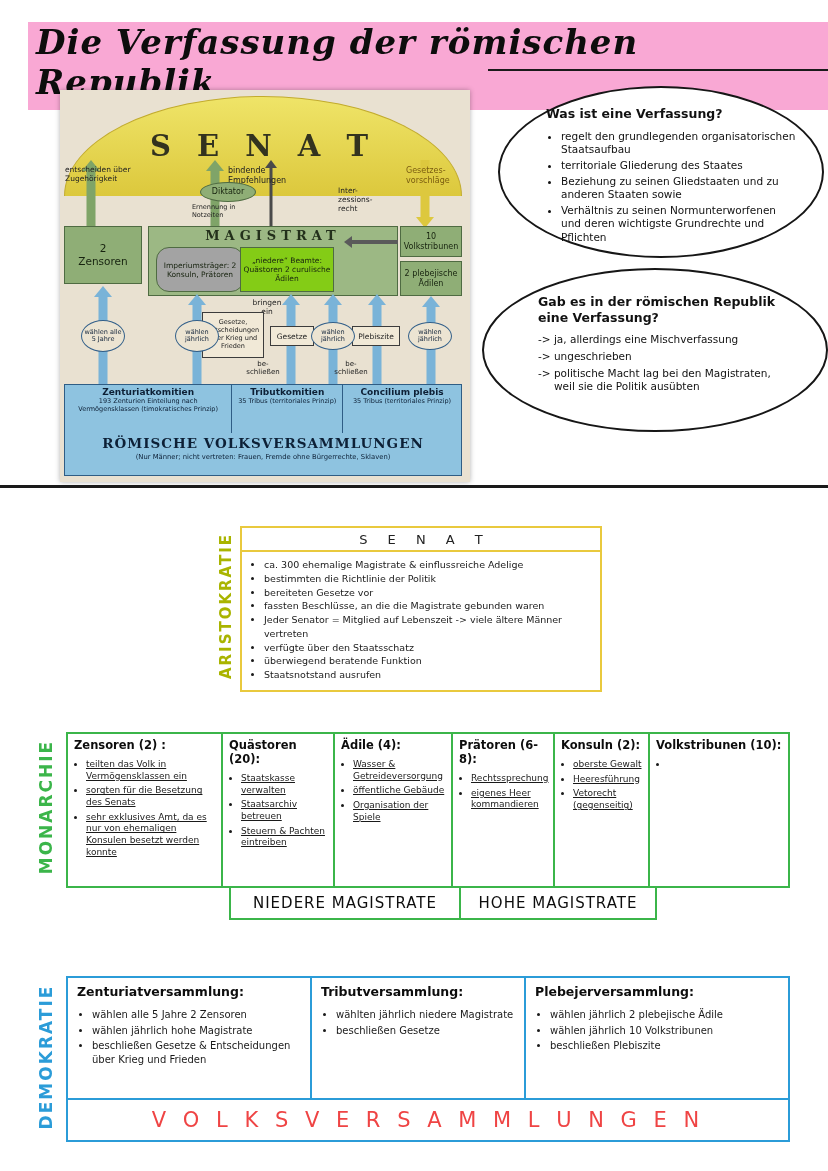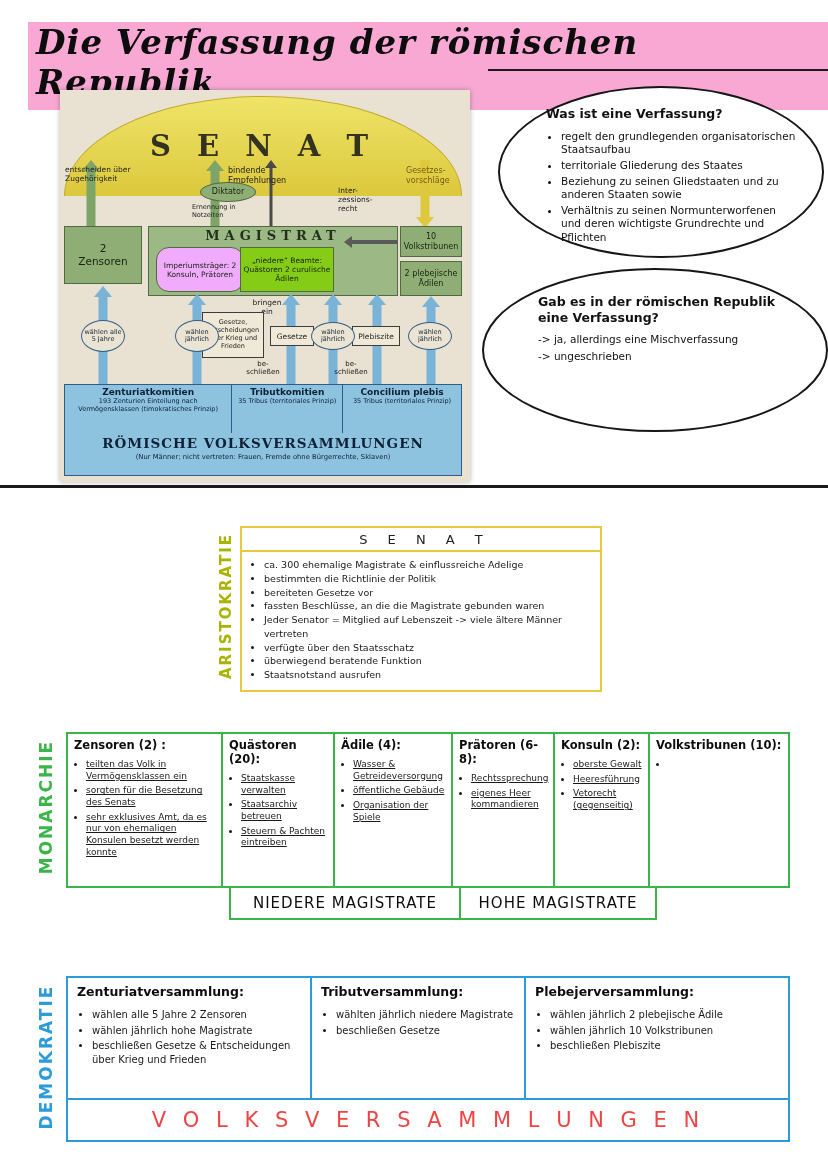--- a/index.html
+++ b/index.html
@@ -105,21 +105,21 @@
     <div class="lbl" style="left:168px; top:76px; width:86px; font-size:8px;">bindende Empfehlungen</div>
     <div class="lbl" style="left:346px; top:76px; width:56px; font-size:8px; color:#7a5c10;">Gesetzes- vorschläge</div>
     <div class="lbl" style="left:278px; top:96px; width:46px; font-size:7.5px;">Inter- zessions- recht</div>
     <div class="box" style="left:140px; top:92px; width:56px; height:20px; border-radius:50%; font-size:8px;">Diktator</div>
     <div class="lbl" style="left:132px; top:114px; width:48px; font-size:6.5px;">Ernennung in Notzeiten</div>
 
     <div class="box" style="left:88px; top:136px; width:250px; height:70px; background:#9cb884;"></div>
     <div class="m-title">MAGISTRAT</div>
     <div class="arrow left" style="--c:#5a5a5a; left:284px; top:146px; width:54px; height:12px;"></div>
     <div class="box" style="left:4px; top:136px; width:78px; height:58px; font-size:10.5px; padding:0 14px;">2 Zensoren</div>
-    <div class="box" style="left:96px; top:157px; width:88px; height:45px; font-size:7.5px; background:#f0abfc;border-radius:13px;">Imperiumsträger: 2 Konsuln, Prätoren</div>
+    <div class="box" style="left:96px; top:157px; width:88px; height:45px; font-size:7.5px; background:#a3a3a3;border-radius:13px;">Imperiumsträger: 2 Konsuln, Prätoren</div>
     <div class="box" style="left:180px; top:157px; width:94px; height:45px; font-size:7.5px; background:#84cc16;">„niedere“ Beamte: Quästoren 2 curulische Ädilen</div>
     <div class="box" style="left:340px; top:136px; width:62px; height:31px; font-size:8px;">10 Volkstribunen</div>
     <div class="box" style="left:340px; top:171px; width:62px; height:35px; font-size:8px;">2 plebejische Ädilen</div>
 
     <div class="lbl" style="left:186px; top:208px; width:42px; font-size:7.5px; text-align:center;">bringen ein</div>
 
     <div class="arrow up" style="--c:#79b3d8; left:34px;  top:196px; width:18px; height:98px;"></div>
     <div class="arrow up" style="--c:#79b3d8; left:128px; top:204px; width:18px; height:90px;"></div>
     <div class="arrow up" style="--c:#79b3d8; left:222px; top:204px; width:18px; height:90px;"></div>
     <div class="arrow up" style="--c:#79b3d8; left:264px; top:204px; width:18px; height:90px;"></div>
@@ -169,20 +169,21 @@
         </ul>
     </div>
   </div>
 
   <div class="bubble" style="left:482px; top:268px; width:346px; height:164px;">
     <div class="inner" style="left:54px; top:24px; right:36px;">
       <div class="bubble-title">Gab es in der römischen Republik eine Verfassung?</div>
       <ul class="arrow-list">
           <li>-&gt; ja, allerdings eine Mischverfassung</li>
           <li>-&gt; ungeschrieben</li>
+          <li>-&gt; politische Macht lag bei den Magistraten, weil sie die Politik ausübten</li>
         </ul>
     </div>
   </div>
 
   <div class="divider"></div>
 
   <div class="vlabel" style="left:141px; top:597px; width:170px; font-size:15px; color:#a9b400;">ARISTOKRATIE</div>
   <div class="senat-box">
     <div class="senat-box-title">S E N A T</div>
     <ul>

